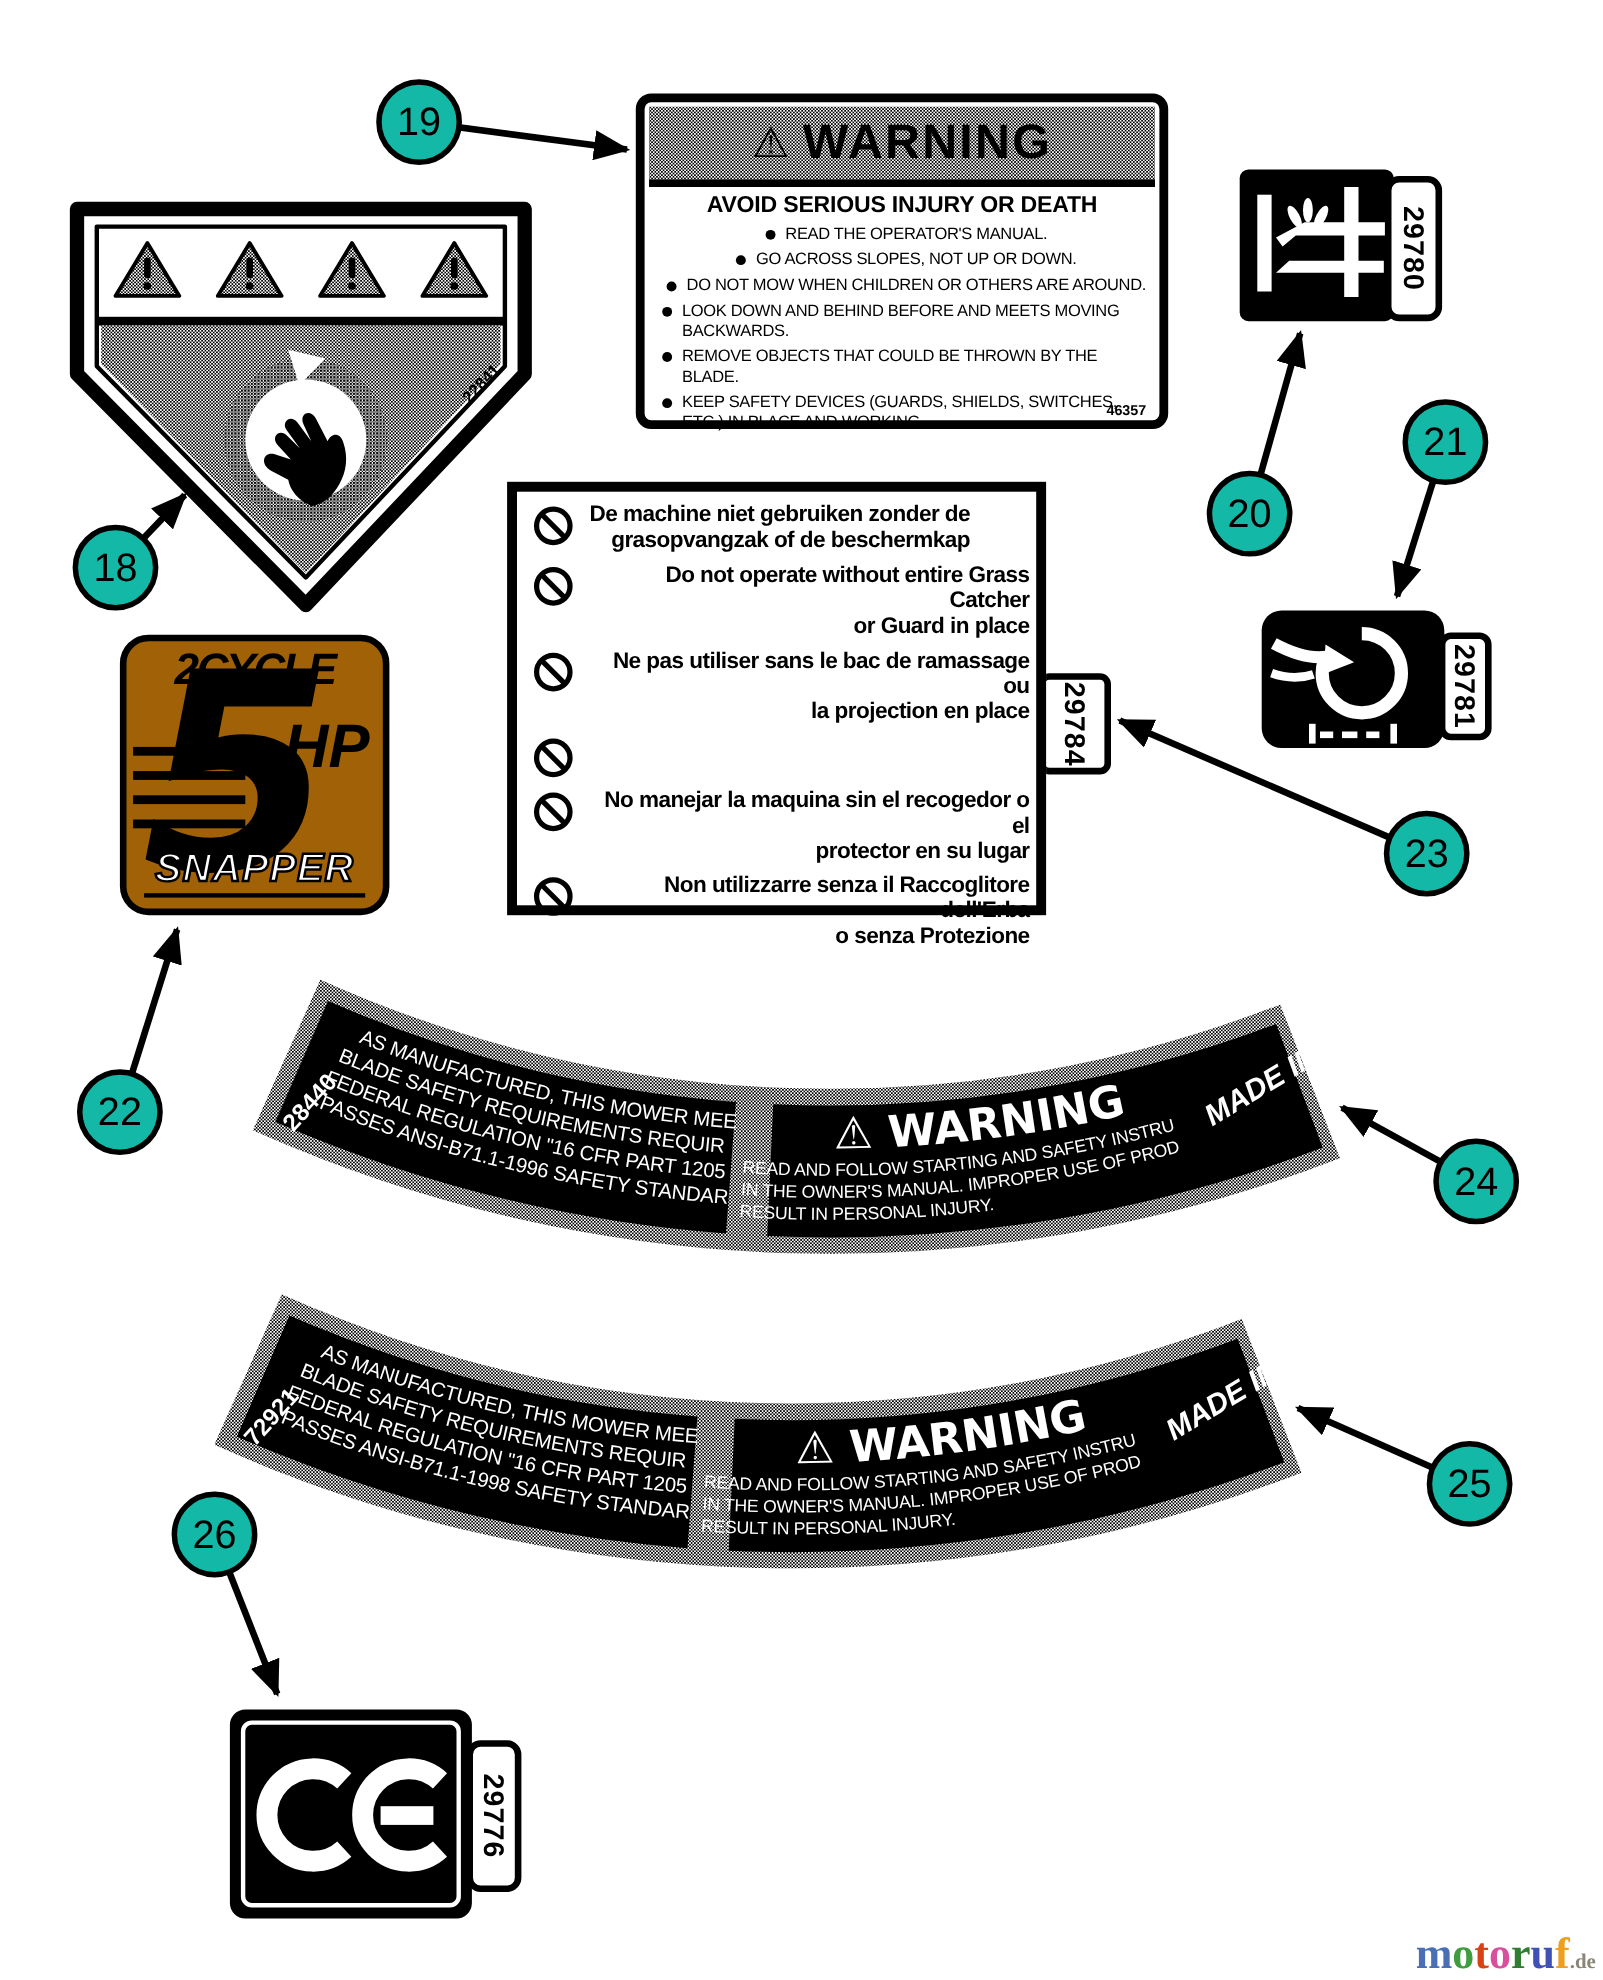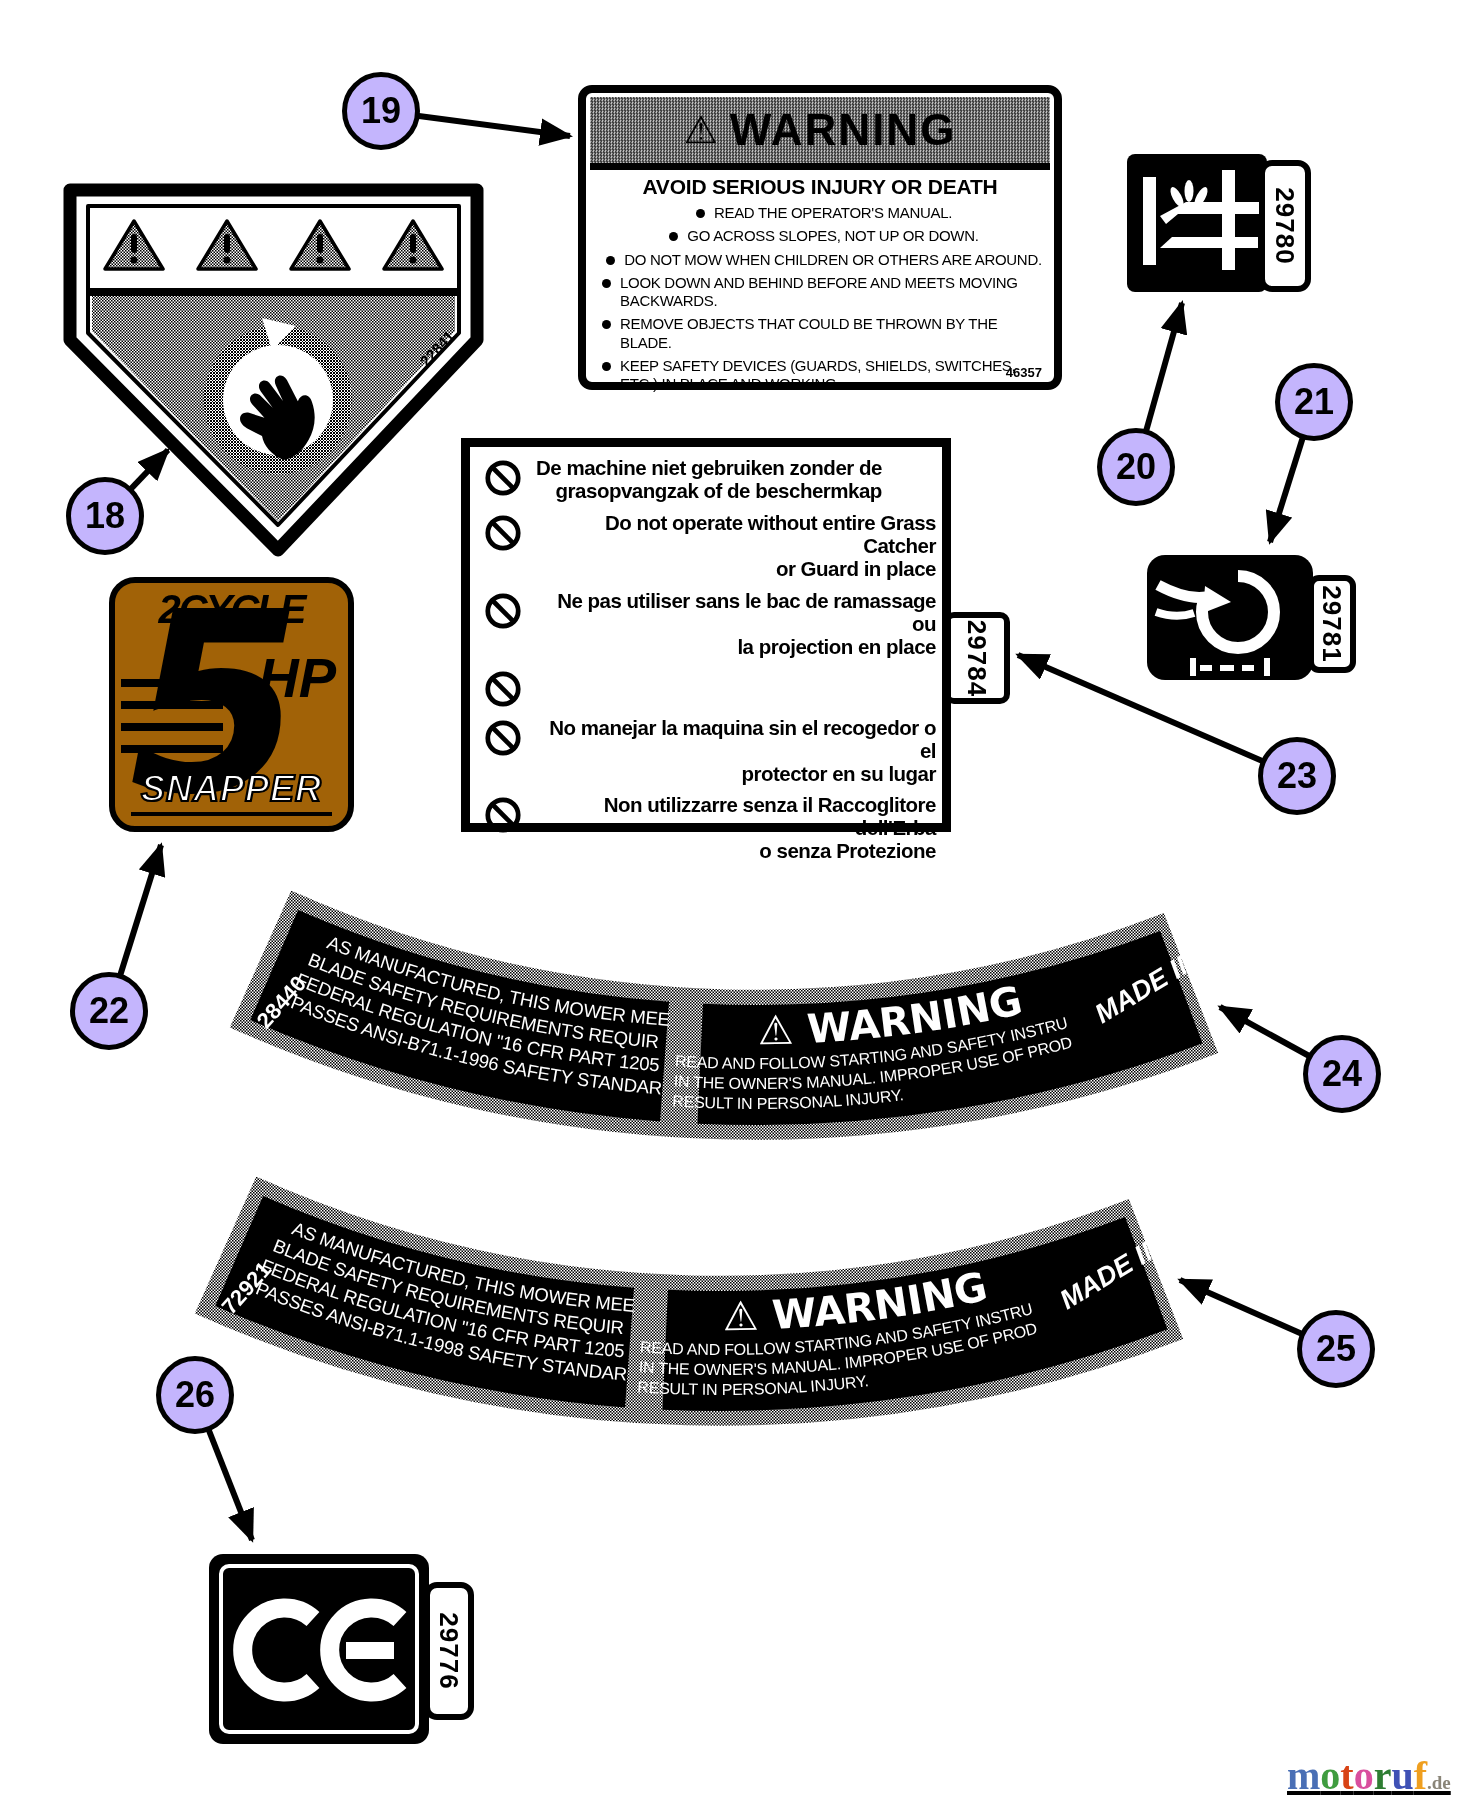--- a/index.html
+++ b/index.html
@@ -2,22 +2,22 @@
 <html><head>
 <meta charset="utf-8">
 <style>
   html,body{margin:0;padding:0;background:#fff;}
   .canvas{position:relative;width:1457px;height:1800px;background:#fff;overflow:hidden;
           font-family:"Liberation Sans",sans-serif;color:#000;}
   svg text{font-family:"Liberation Sans",sans-serif;}
 
   
   .co{position:absolute;width:78px;height:78px;border:5px solid #000;border-radius:50%;
-      background:#c4b5fd;display:flex;align-items:center;justify-content:center;
-      font-size:36px;font-weight:bold;box-sizing:border-box;z-index:30;}
+      background:#14b8a6;display:flex;align-items:center;justify-content:center;
+      font-size:36px;font-weight:normal;box-sizing:border-box;z-index:30;}
 
   
   .decal19{position:absolute;left:578px;top:85px;width:484px;height:305px;
            border:8px solid #000;border-radius:14px;background:#fff;box-sizing:border-box;z-index:10;}
   .d19-header{height:66px;margin:4px;border-bottom:7px solid #000;
               background:repeating-conic-gradient(#000 0% 25%, #fff 0% 50%) 50% / 3px 3px;
               display:flex;align-items:center;justify-content:center;gap:12px;}
   .d19-word{font-weight:900;font-size:44px;letter-spacing:2px;}
   .d19-tri{font-family:"DejaVu Sans",sans-serif;font-size:38px;line-height:1;}
   .d19-title{text-align:center;font-weight:bold;font-size:21px;margin-top:5px;letter-spacing:-0.2px;}
@@ -59,21 +59,21 @@
   .bn-small{font-size:18.5px;fill:#fff;letter-spacing:-0.2px;}
   .bn-warn{font-size:40px;font-weight:900;fill:#fff;font-family:"DejaVu Sans",sans-serif;}
   .bn-right{font-size:16px;fill:#fff;letter-spacing:-0.2px;}
   .bn-made{font-size:27px;font-weight:900;font-style:italic;fill:#fff;}
   .bn-num{font-size:22px;font-weight:bold;fill:#fff;}
   .tab-num{font-size:26px;font-weight:bold;fill:#000;letter-spacing:1px;}
   .pent-num{font-size:15px;font-weight:bold;fill:#000;}
 
   
   .wm{position:absolute;left:1287px;top:1756px;font-family:"Liberation Serif",serif;
-      font-weight:bold;font-size:40px;line-height:1;z-index:40;text-decoration:underline;}
+      font-weight:bold;font-size:40px;line-height:1;z-index:40;}
   .wm .de{font-size:19px;}
 </style>
 </head>
 <body>
 
 <div class="canvas">
 
   <svg width="1457" height="1800" viewBox="0 0 1457 1800" style="position:absolute;left:0;top:0;">
     <defs>
       <pattern id="d50" width="3" height="3" patternUnits="userSpaceOnUse">

